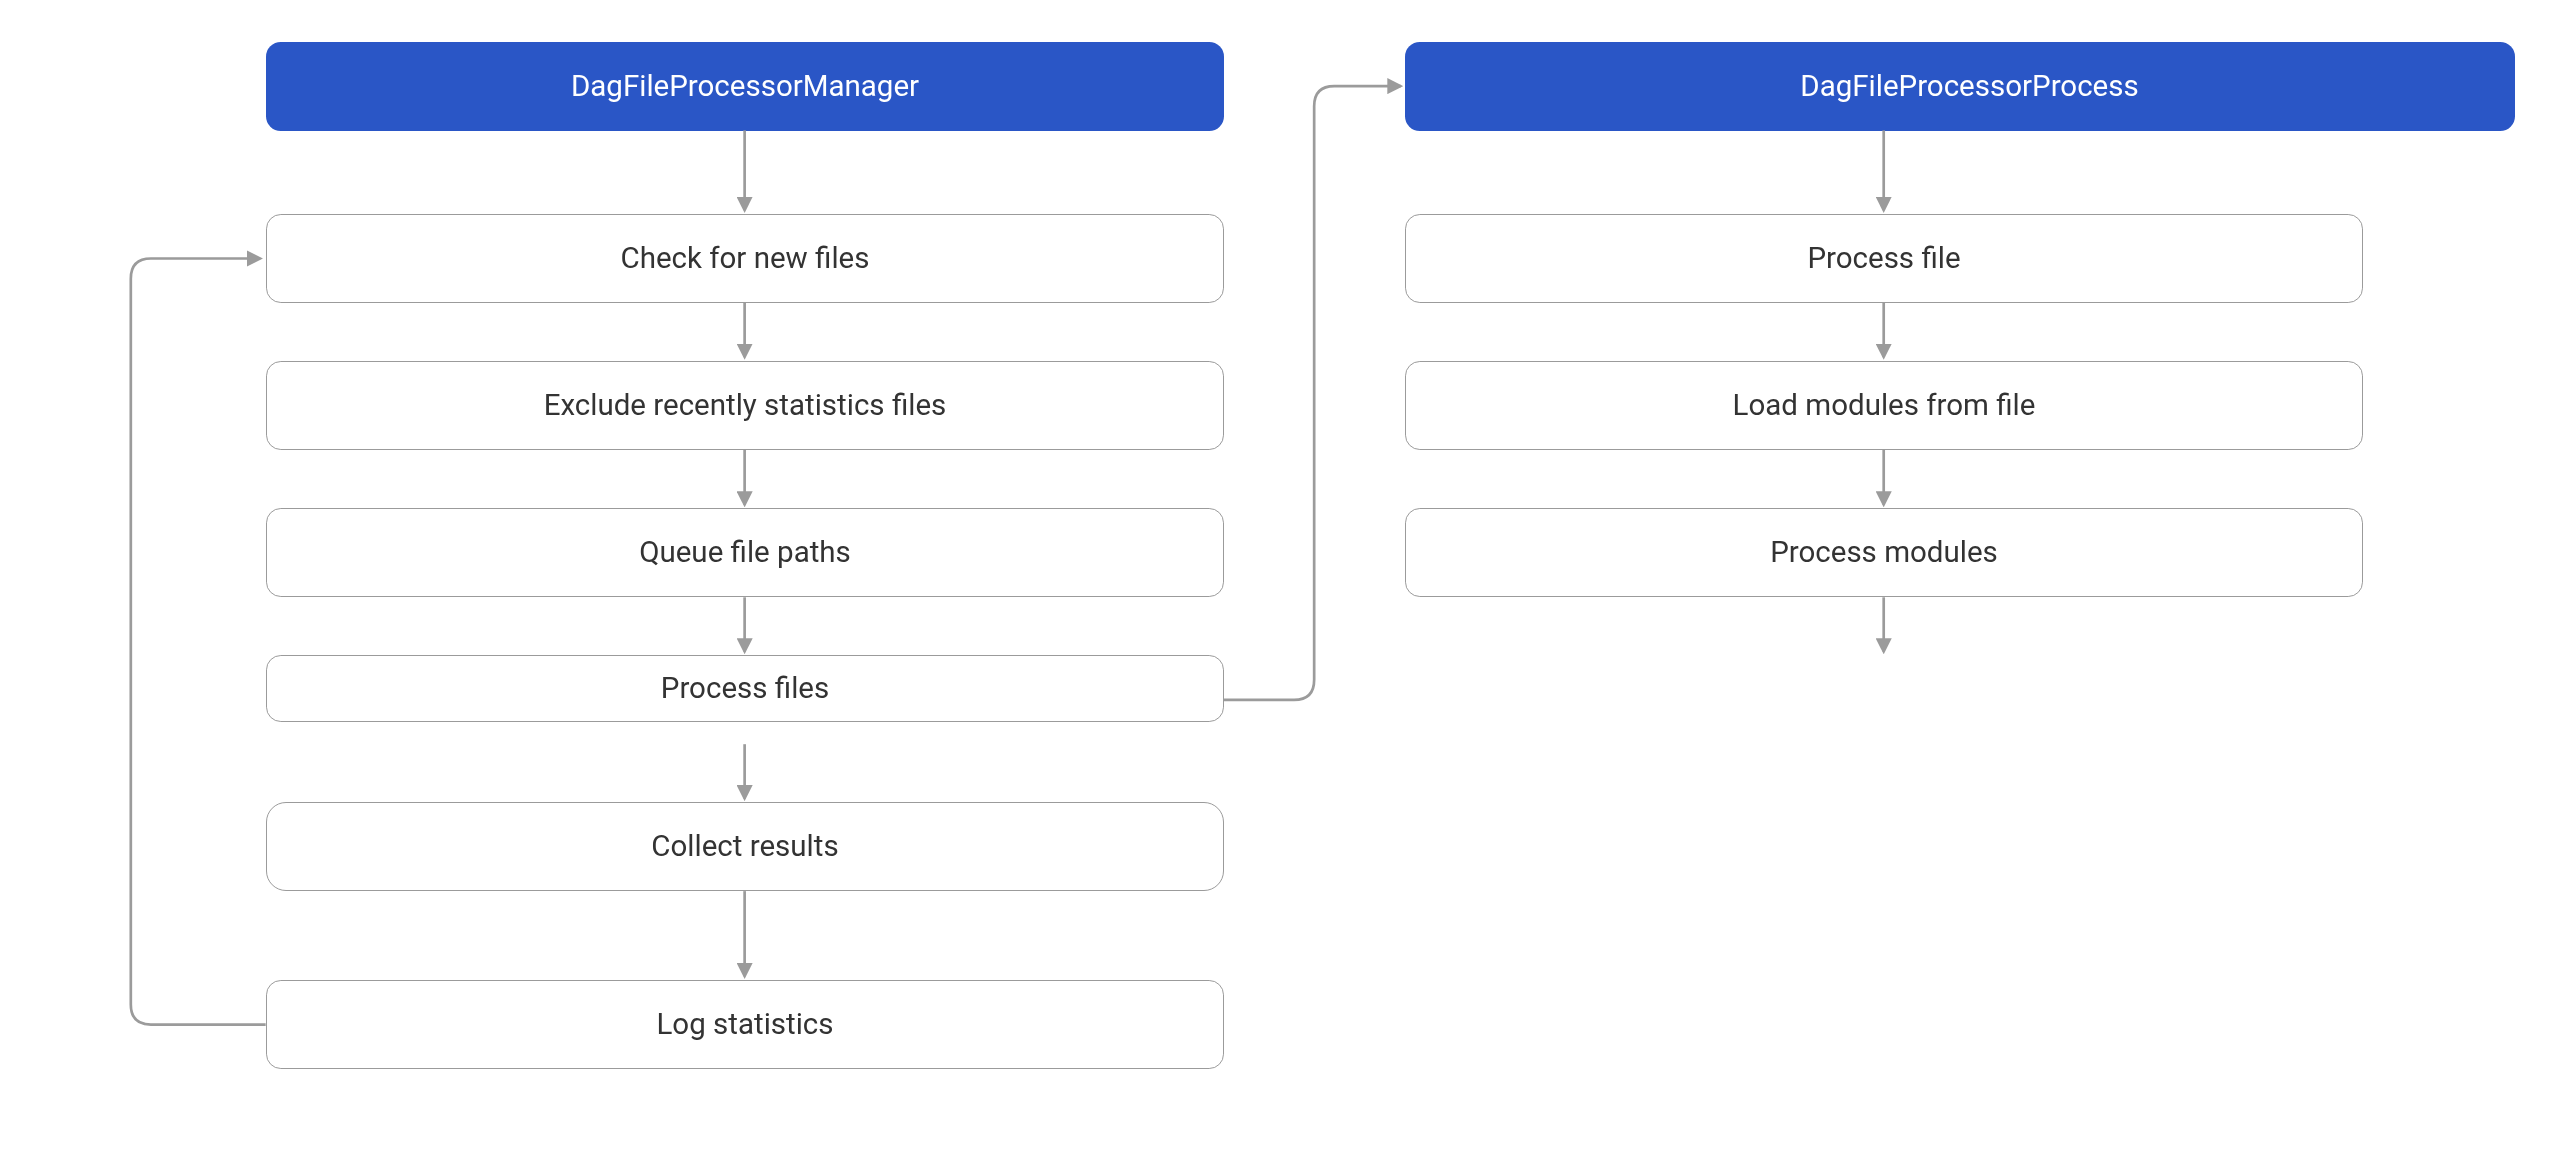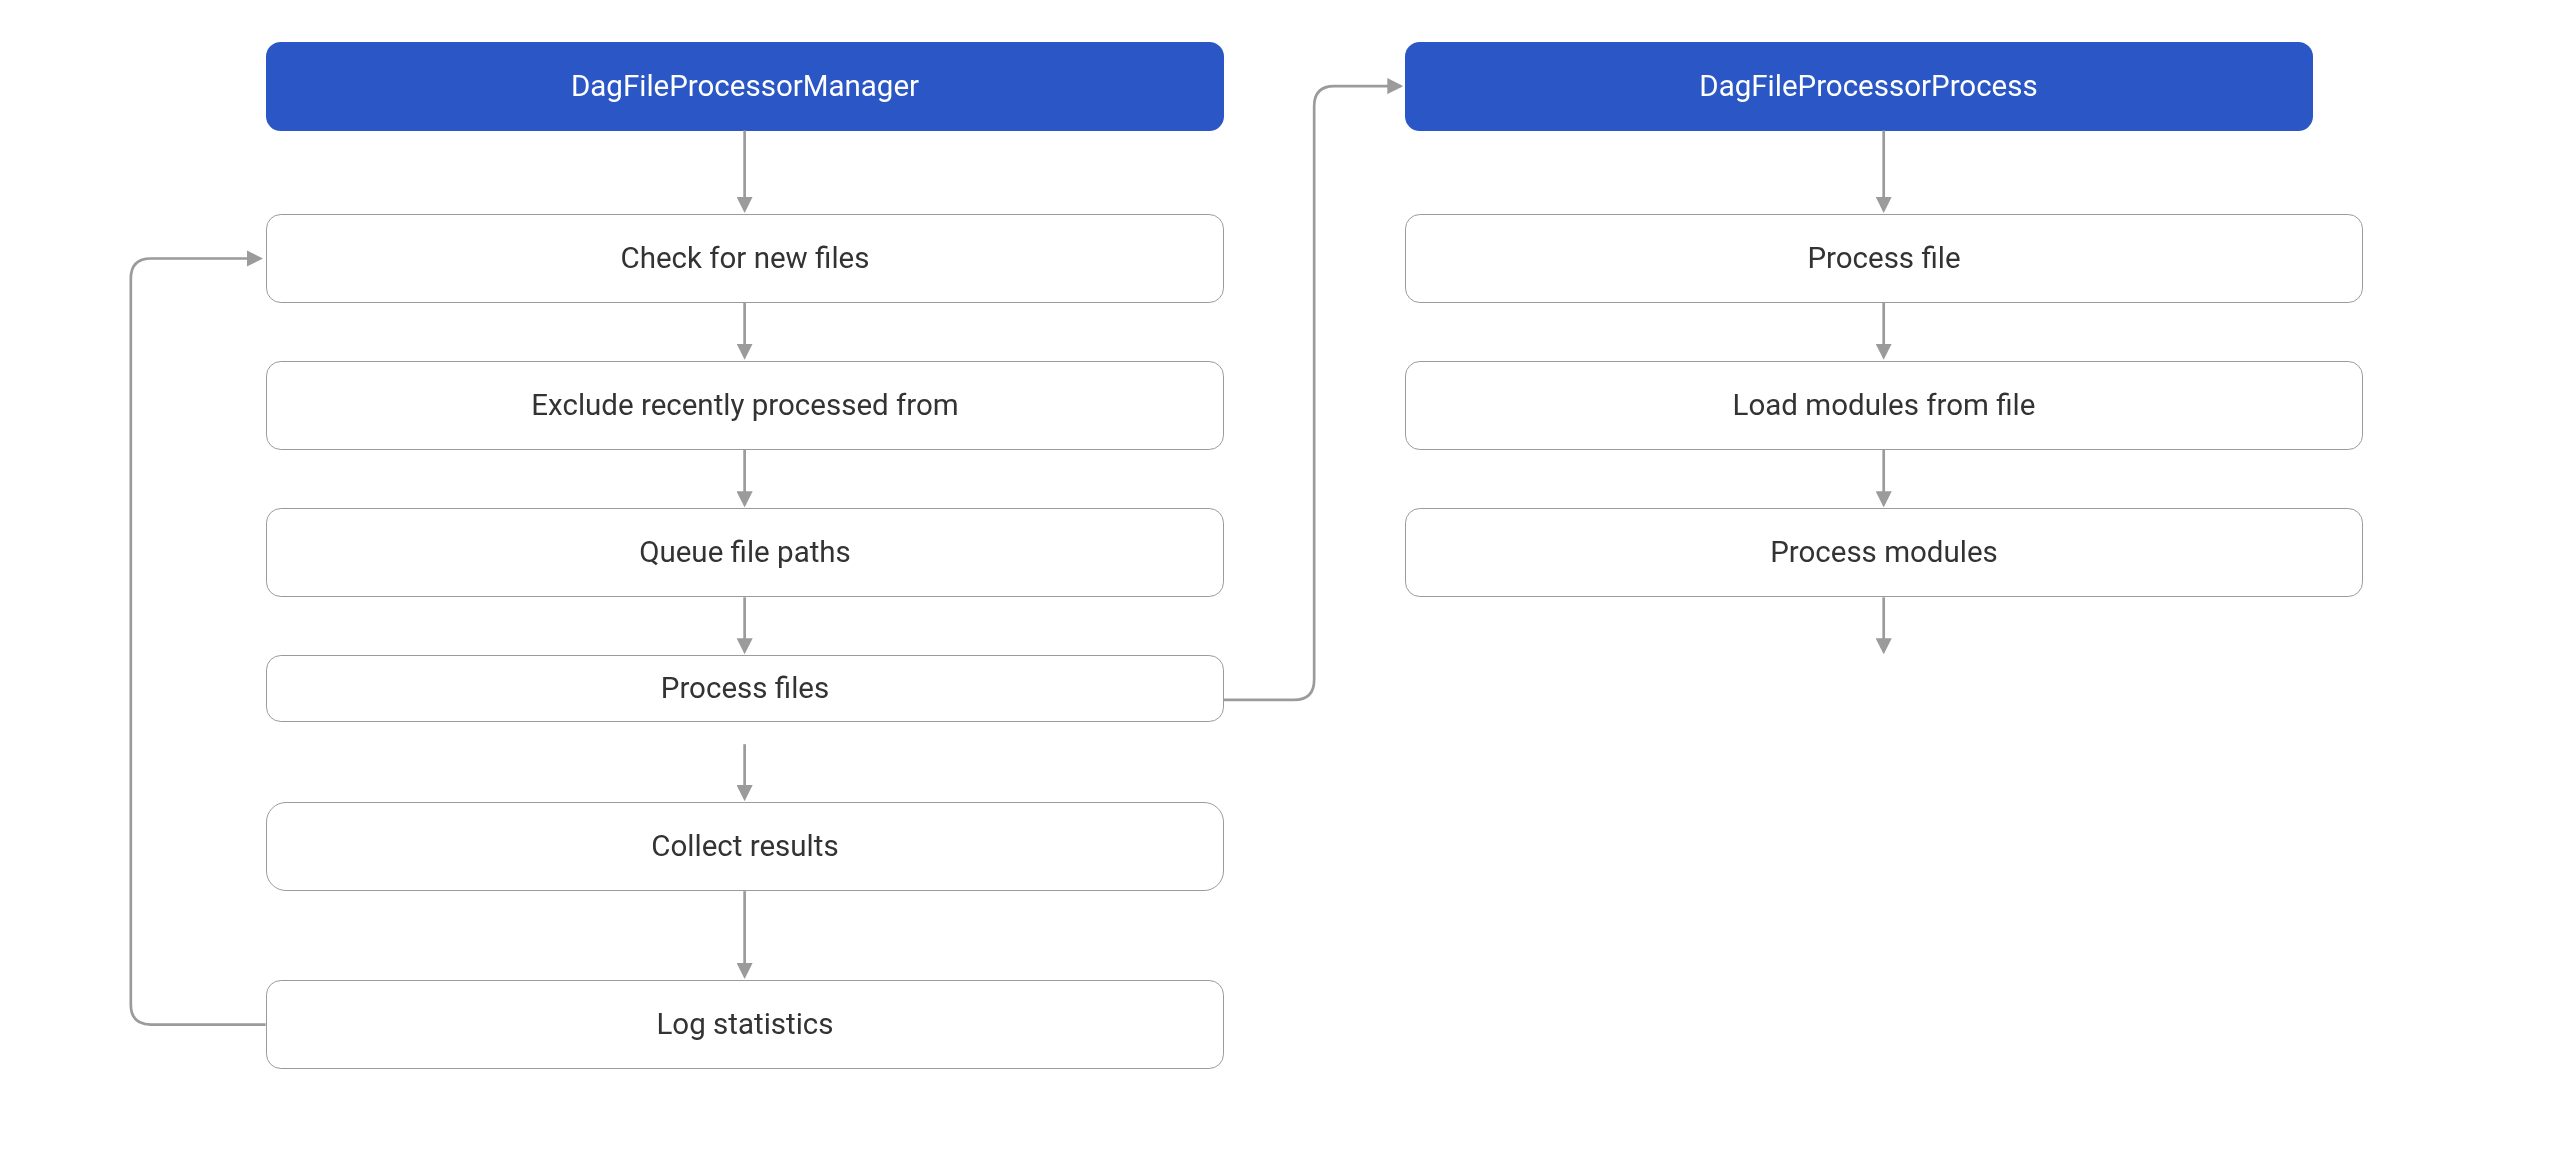--- a/index.html
+++ b/index.html
@@ -54,31 +54,31 @@
   </style>
 </head>
 <body>
 
 <div class="diagram">
 
   <div class="node header" style="left:266px; top:42px; width:958px; height:89px;">DagFileProcessorManager</div>
 
   <div class="node step" style="left:266px; top:214px; width:958px; height:89px;">Check for new files</div>
 
-  <div class="node step" style="left:266px; top:361px; width:958px; height:89px;">Exclude recently processed from</div>
+  <div class="node step" style="left:266px; top:361px; width:958px; height:89px;">Exclude recently statistics files</div>
 
   <div class="node step" style="left:266px; top:508px; width:958px; height:89px;">Queue file paths</div>
 
   <div class="node step" style="left:266px; top:655px; width:958px; height:67px;">Process files</div>
 
   <div class="node step" style="left:266px; top:802px; width:958px; height:89px;border-radius:20px;">Collect results</div>
 
   <div class="node step" style="left:266px; top:980px; width:958px; height:89px;">Log statistics</div>
 
-  <div class="node header" style="left:1405px; top:42px; width:908px; height:89px;padding-left:19px;">DagFileProcessorProcess</div>
+  <div class="node header" style="left:1405px; top:42px; width:1110px; height:89px;padding-left:19px;">DagFileProcessorProcess</div>
 
   <div class="node step" style="left:1405px; top:214px; width:958px; height:89px;">Process file</div>
 
   <div class="node step" style="left:1405px; top:361px; width:958px; height:89px;">Load modules from file</div>
 
   <div class="node step" style="left:1405px; top:508px; width:958px; height:89px;">Process modules</div>
 
 
   <svg class="connectors" viewBox="0 0 3840 1724" width="2576" height="1157">
     <defs>

